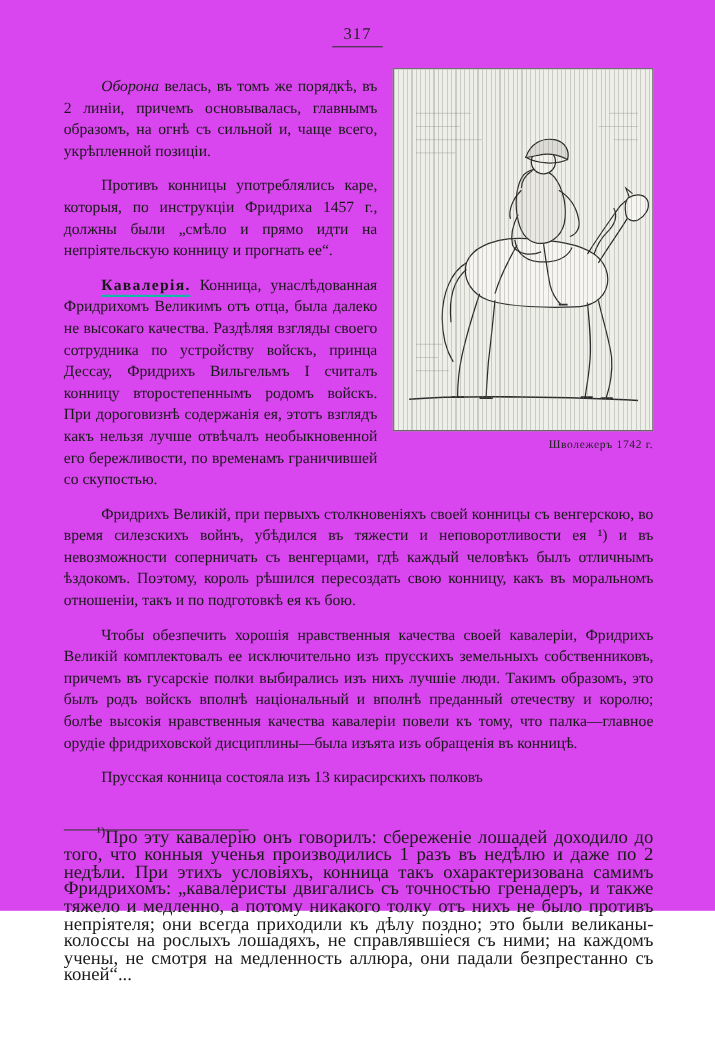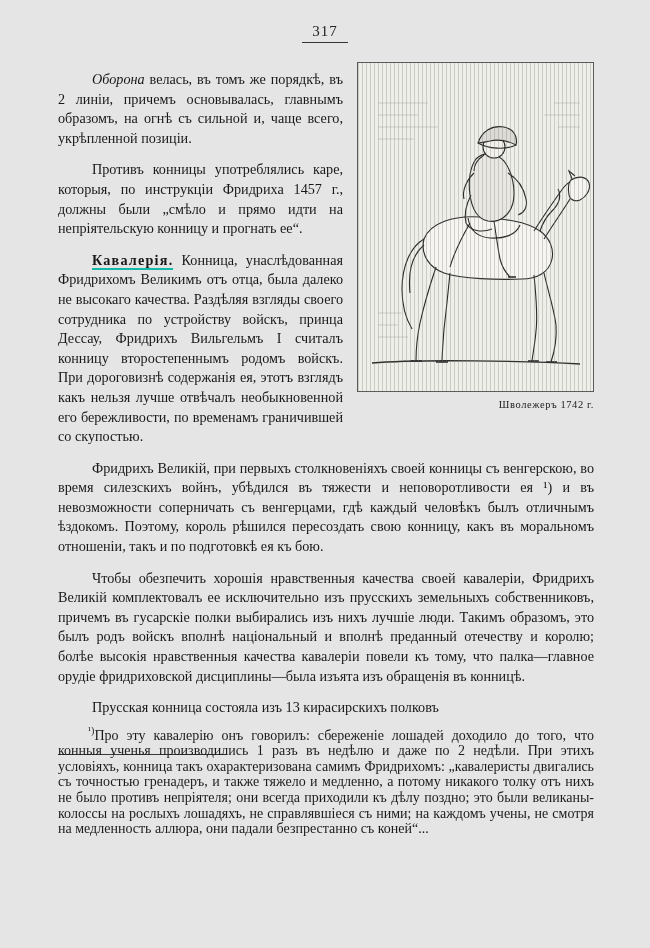--- a/index.html
+++ b/index.html
@@ -10,24 +10,24 @@
     width: 650px;
     height: 948px;
     background: #ffffff;
     font-family: "Liberation Serif", serif;
     color: #1a1a1a;
     overflow: hidden;
   }
   .page {
     position: relative;
     width: 650px;
-    height: 948px;
+    height: 828px;
     box-sizing: border-box;
     padding: 0;
-    background: #e5e5e5;
+    background: #d946ef;
   }
   .page-number-wrap {
     position: absolute;
     top: 22px;
     left: 0;
     width: 650px;
     text-align: center;
   }
   .page-number {
     display: inline-block;
@@ -93,23 +93,23 @@
   .footnote-rule {
     position: absolute;
     left: 58px;
     top: 754px;
     width: 168px;
     border-top: 1px solid #3a3a3a;
   }
   .footnote {
     position: absolute;
     left: 58px;
-    top: 723px;
+    top: 749px;
     width: 536px;
-    font-size: 14px;
+    font-size: 17px;
     line-height: 15.6px;
     text-align: justify;
     color: #1b1b1b;
     text-indent: 30px;
     -webkit-hyphens: auto;
     hyphens: auto;
   }
   sup {
     font-size: 0.72em;
     vertical-align: super;

